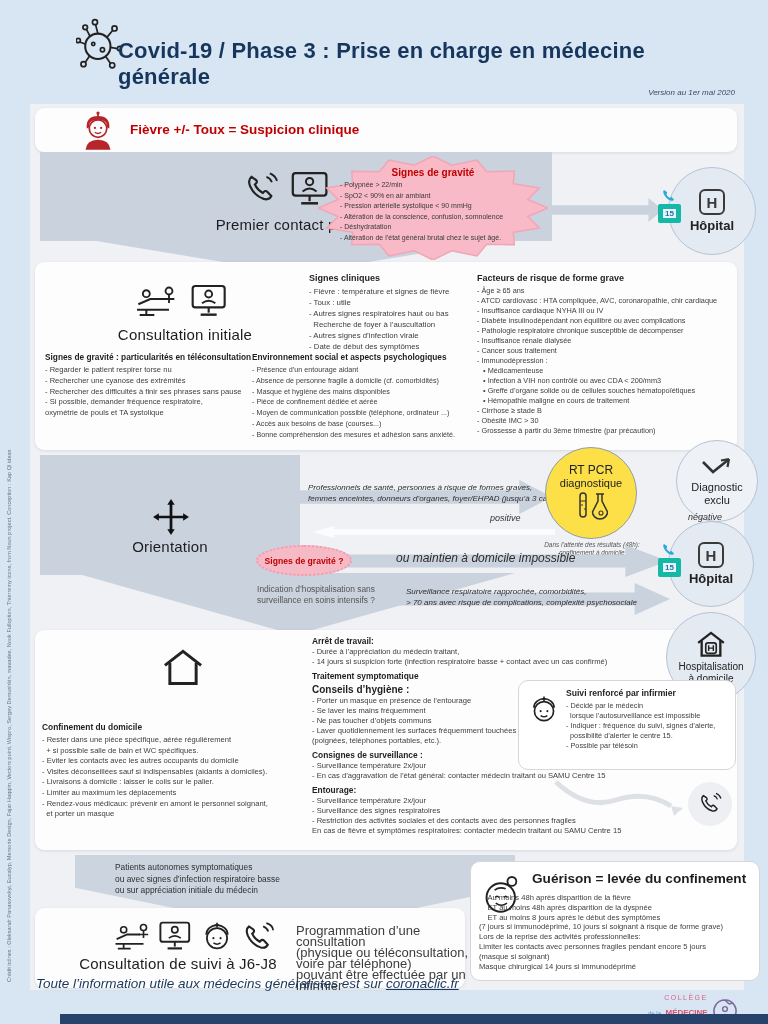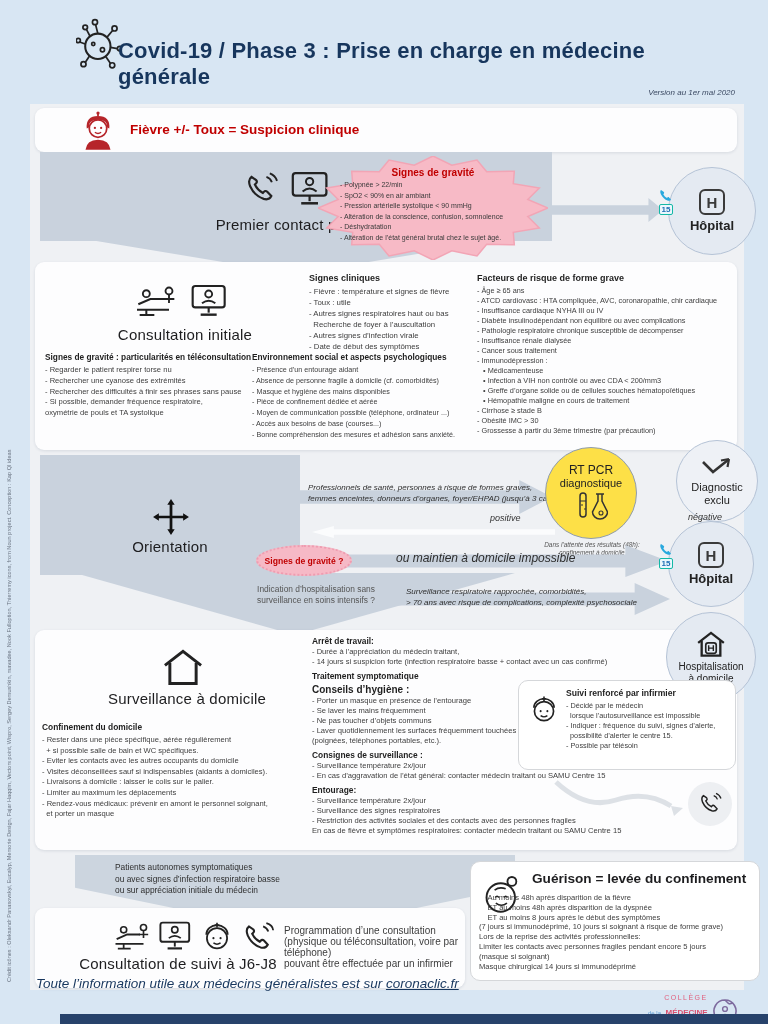--- a/index.html
+++ b/index.html
@@ -22,21 +22,21 @@
   .col-title { font-size:9px; font-weight:bold; color:#1f1f1f; margin-bottom:3px; }
   .list { font-size:8px; color:#3d3d3d; line-height:11px; }
   .list div { white-space:pre-wrap; }
   .small-list { font-size:7.3px; line-height:10px; }
   .circle { border-radius:50%; background:#e4eaf2; border:1.5px solid #b5c3d6;
             display:flex; flex-direction:column; align-items:center; justify-content:center; text-align:center; }
   .circle-label { font-size:13px; font-weight:bold; color:#222; }
   .hbox { width:26px; height:26px; border:2.5px solid #3a3a3a; border-radius:6px; font-weight:bold;
           font-size:15px; color:#3a3a3a; display:flex; align-items:center; justify-content:center; }
   .p15 { display:flex; flex-direction:column; align-items:center; }
-  .p15 .badge { font-size:8px; font-weight:bold; color:#1f6fb5; border:1px solid #14b8a6; background:#eaf7fd;
+  .p15 .badge { font-size:8px; font-weight:bold; color:#1f6fb5; border:5px solid #14b8a6; background:#eaf7fd;
                 padding:0 2px; border-radius:2px; line-height:9px; }
   .ital { font-style:italic; }
   .fine { font-size:8px; color:#333; }
   .starburst-text { text-align:left; }
   .pink-ellipse { background:#f6b9c6; border:2px dotted #ef9cb0; border-radius:50%;
                   display:flex; align-items:center; justify-content:center; }
   .sub-box { background:#fff; border:1.2px solid #d5d7da; border-radius:10px; }
   .credits { font-size:5.6px; color:#6a7482; transform:rotate(-90deg); transform-origin:0 0; width:560px; }
   .footer-text { font-size:13.5px; font-style:italic; color:#17365d; }
   .logo-line1 { font-size:7px; letter-spacing:1.5px; color:#e0607e; }
@@ -269,21 +269,20 @@
       <path d="M12 13 v5 M16 13 v5 M12 15.5 h4" stroke="#222" stroke-width="1.2"></path>
     </svg>
     <div style="font-size:10px;color:#222;width:72px;line-height:12px;margin-top:3px">Hospitalisation à domicile</div>
   </div>
 
   <div class="abs whitebox" style="left:35px;top:630px;width:702px;height:220px"></div>
   <svg class="abs icon" style="left:160px;top:646px" width="46" height="42" viewBox="0 0 28 24">
     <path d="M3 11 L14 2.5 L25 11" fill="none" stroke="#222" stroke-width="1.8"></path>
     <path d="M6 9.5 V22 H22 V9.5" fill="none" stroke="#222" stroke-width="1.8"></path>
   </svg>
-  <div class="abs step-label" style="left:72px;top:690px;width:230px">Surveillance à domicile</div>
 
   <div class="abs" style="left:42px;top:722px;width:266px">
     <div class="col-title" style="font-size:8.4px">Confinement du domicile</div>
     <div class="list" style="font-size:7.6px;line-height:10.6px">
         <div>- Rester dans une pièce spécifique, aérée régulièrement</div>
         <div>  + si possible salle de bain et WC spécifiques.</div>
         <div>- Eviter les contacts avec les autres occupants du domicile</div>
         <div>- Visites déconseillées sauf si indispensables (aidants à domiciles).</div>
         <div>- Livraisons à domicile : laisser le colis sur le palier.</div>
         <div>- Limiter au maximum les déplacements</div>
@@ -380,21 +379,21 @@
     <circle cx="14" cy="17" r="8.5" fill="none" stroke="#222" stroke-width="1.5"></circle>
     <circle cx="11" cy="17" r=".9" fill="#222"></circle>
       <circle cx="17" cy="17" r=".9" fill="#222"></circle>
     <path d="M11 21 q3 2.2 6 0" fill="none" stroke="#222" stroke-width="1.2"></path>
   </svg>
   <svg class="abs icon" style="left:240px;top:920px" width="36" height="36" viewBox="0 0 28 28">
     <path d="M7 5 C5 6.5 4.8 9 6 12 C8 16.5 12 20 16 21.3 C18.6 22 20.6 21.2 21.6 19.2 L18.6 16 C17.8 15.2 16.8 15.3 16.1 16.1 L15.4 16.9 C13 15.6 10.6 13.1 9.5 10.7 L10.3 9.9 C11 9.2 11.1 8.2 10.4 7.4 Z" fill="none" stroke="#222" stroke-width="1.6"></path>
     <path d="M18 5 q3 1 4 4 M20.5 2.5 q5 1.5 5.3 5.5" fill="none" stroke="#222" stroke-width="1.4"></path>
   </svg>
   <div class="abs step-label" style="left:58px;top:955px;width:240px">Consultation de suivi à J6-J8</div>
-  <div class="abs" style="left:284px;top:925px;width:176px;font-size:10px;line-height:11px;color:#3d3d3d">
+  <div class="abs" style="left:296px;top:925px;width:176px;font-size:13px;line-height:11px;color:#3d3d3d">
       <div>Programmation d’une consultation</div>
       <div>(physique ou téléconsultation, voire par téléphone)</div>
       <div>pouvant être effectuée par un infirmier</div>
     </div>
 
   <div class="abs sub-box" style="left:470px;top:861px;width:290px;height:120px"></div>
   <svg class="abs icon" style="left:482px;top:874px" width="40" height="42" viewBox="0 0 32 34">
     <circle cx="15" cy="19" r="11.5" fill="none" stroke="#222" stroke-width="1.6"></circle>
     <circle cx="24" cy="6" r="3.6" fill="none" stroke="#222" stroke-width="1.5"></circle>
     <path d="M10 13 q4 -3 9 -1" fill="none" stroke="#222" stroke-width="1.3"></path>

